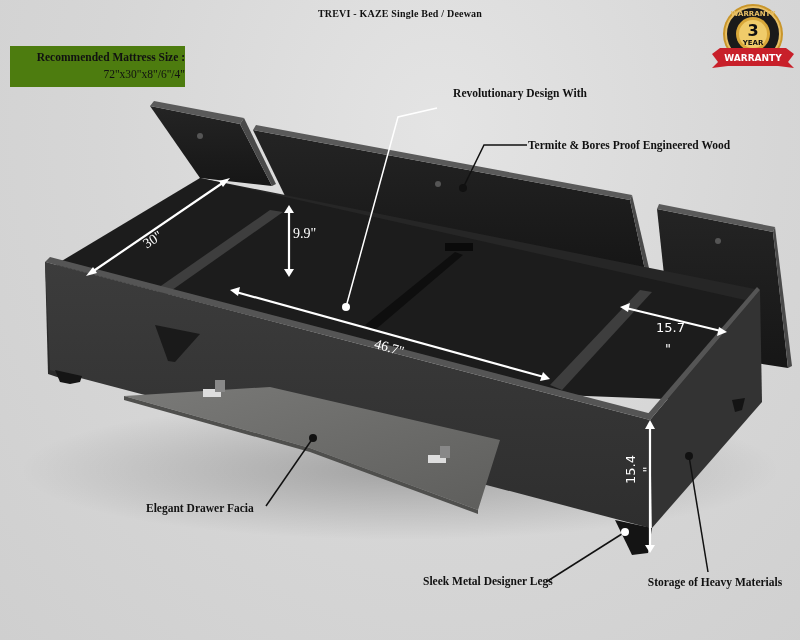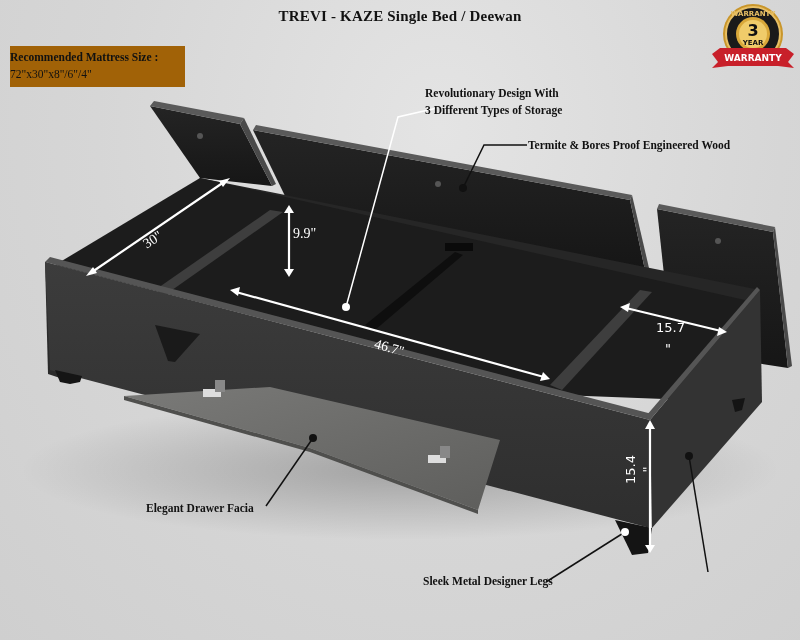--- a/index.html
+++ b/index.html
@@ -5,31 +5,31 @@
     html, body { margin: 0; padding: 0; }
     body {
       width: 800px; height: 640px; overflow: hidden; position: relative;
       background: radial-gradient(ellipse at 55% 20%, #e4e4e4 0%, #d6d6d6 55%, #cfcfcf 100%);
       font-family: "Liberation Serif", "DejaVu Serif", serif;
       color: #111;
     }
     .scene { position: absolute; left: 0; top: 0; width: 800px; height: 640px; }
     .title {
       position: absolute; left: 0; width: 800px; top: 8px; text-align: center;
-      font-size: 15px; font-weight: bold; letter-spacing: 0.2px;
+      font-size: 10px; font-weight: bold; letter-spacing: 0.2px;
     }
     .mattress-box {
       position: absolute; left: 10px; top: 46px; width: 175px; height: 41px;
-      background: #a16207; text-align: left; font-size: 11.5px; line-height: 17px;
+      background: #4d7c0f; text-align: right; font-size: 11.5px; line-height: 17px;
       padding-top: 3px; box-sizing: border-box;
     }
     .mattress-box .label { font-weight: bold; display: block; }
     .mattress-box .value { display: block; }
     .callout { position: absolute; font-size: 11.5px; font-weight: bold; line-height: 17px; }
-    .callout.center { }
+    .callout.center { text-align: center; }
     .dim {
       position: absolute; color: #fff; font-family: "DejaVu Sans", sans-serif;
       font-size: 13px; font-weight: normal;
     }
     .badge { position: absolute; left: 708px; top: 2px; width: 90px; height: 76px; }
   </style>
 </head>
 <body>
 
 <svg class="scene" viewBox="0 0 800 640" xmlns="http://www.w3.org/2000/svg">
@@ -164,26 +164,26 @@
   <circle cx="45" cy="32" r="14" fill="#f0cc6a"></circle>
   <text x="45" y="14" text-anchor="middle" font-family="DejaVu Sans, sans-serif" font-size="7" font-weight="bold" fill="#e8c065">WARRANTY</text>
   <text x="45" y="34" text-anchor="middle" font-family="DejaVu Sans, sans-serif" font-size="16" font-weight="bold" fill="#111">3</text>
   <text x="45" y="43" text-anchor="middle" font-family="DejaVu Sans, sans-serif" font-size="7" font-weight="bold" fill="#111">YEAR</text>
   <polygon points="4,52 12,46 78,46 86,52 80,60 86,66 70,64 20,64 4,66 10,60" fill="#c8202a"></polygon>
   <text x="45" y="59" text-anchor="middle" font-family="DejaVu Sans, sans-serif" font-size="9" font-weight="bold" fill="#fff">WARRANTY</text>
 </svg>
 
 <div class="callout center" style="left:425px; top:85px; width:190px;">
   <div>Revolutionary Design With</div>
-  <div>3 Different Types of Storage</div>
 </div>
 <div class="callout" style="left:528px; top:137px;text-align:center;">Termite &amp; Bores Proof Engineered Wood</div>
 <div class="callout" style="left:146px; top:500px;">Elegant Drawer Facia</div>
 <div class="callout" style="left:399px; top:573px;margin-left:24px;">Sleek Metal Designer Legs</div>
 <div class="callout center" style="left:630px; top:574px; width:170px;">
+  <div>Storage of Heavy Materials</div>
 </div>
 
 <div class="dim" style="left:143px; top:232px; transform:rotate(-33deg); font-family:'Liberation Serif', serif; font-size:14px;">30"</div>
 <div class="dim" style="left:293px; top:226px; font-family:'Liberation Serif', serif; font-size:14px;">9.9"</div>
 <div class="dim" style="left:374px; top:340px; transform:rotate(16deg); font-family:'Liberation Serif', serif; font-size:14px;">46.7"</div>
 <div class="dim" style="left:656px; top:320px;">15.7</div>
 <div class="dim" style="left:665px; top:341px;">"</div>
 <div class="dim" style="left:616px; top:462px; transform:rotate(-90deg);">15.4</div>
 <div class="dim" style="left:645px; top:462px; transform:rotate(-90deg);">"</div>
 

